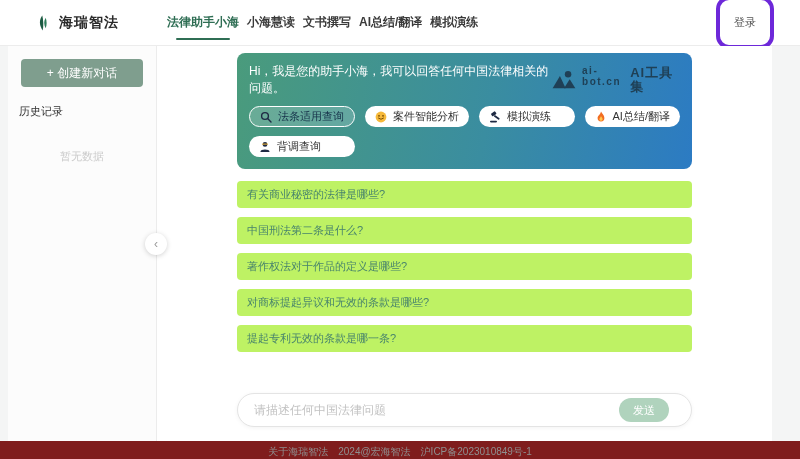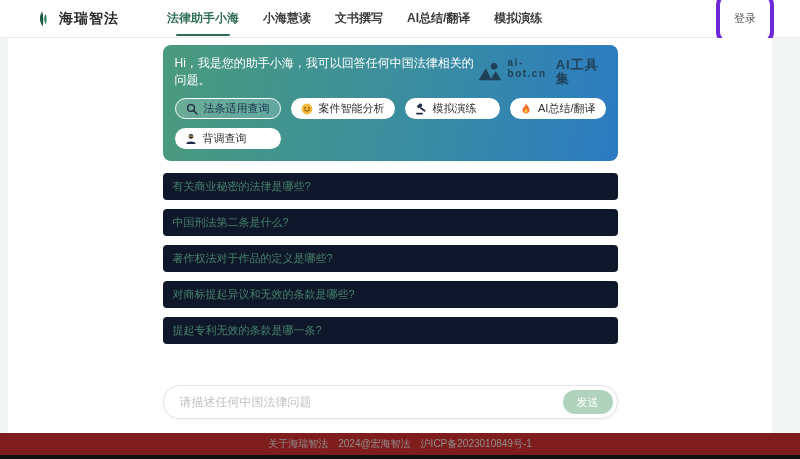--- a/index.html
+++ b/index.html
@@ -1,24 +1,24 @@
 <!DOCTYPE html>
 <html><head>
 <meta charset="utf-8">
 <style>
   * { margin:0; padding:0; box-sizing:border-box; }
   html,body { width:800px; height:459px; overflow:hidden;
     font-family:"Liberation Sans","DejaVu Sans",sans-serif; background:#f4f5f5; }
 
   
-  .header { height:38px; background:#fff; border-bottom:1px solid #ececec;
+  .header { height:46px; background:#fff; border-bottom:1px solid #ececec;
     display:flex; align-items:center; padding:0 26px 0 34px; }
   .brand { display:flex; align-items:center; gap:7px; }
   .brand-name { font-size:14px; font-weight:bold; color:#2b2b2b; letter-spacing:1px; }
-  .nav { display:flex; align-items:center; gap:24px; margin-left:48px; }
+  .nav { display:flex; align-items:center; gap:8px; margin-left:48px; }
   .nav a { font-size:12px; color:#3a3a3a; text-decoration:none; font-weight:600;
     position:relative; cursor:pointer; }
   .nav a.active { color:#2f6e54; }
   .nav a.active::after { content:""; position:absolute; left:12%; right:12%;
     bottom:-9px; height:2px; background:#2f6e54; border-radius:1px; }
   .login-btn { margin-left:auto; font-size:11px; color:#555; background:#fff;
     border:4px solid #6d28d9; border-radius:13px; padding:15px 14px; cursor:pointer; }
 
   
   .workspace { display:flex; height:395px; padding-left:8px; padding-right:28px; }
@@ -53,31 +53,31 @@
   .qa-grid { display:grid; grid-template-columns:repeat(4,1fr); gap:9px 10px; }
   .qa-pill { height:21px; border-radius:11px; background:#fff; border:none;
     display:flex; align-items:center; gap:6px; padding:0 10px; font-size:11px;
     color:#333; cursor:pointer; white-space:nowrap; }
   .qa-pill.outlined { background:rgba(255,255,255,.18); border:1px solid #fff;
     color:#16324a; }
   .qa-icon { display:inline-flex; width:12px; height:12px; flex-shrink:0; }
 
   
   .questions { list-style:none; margin-top:12px; }
-  .questions li { background:#0f172a; border-radius:4px; padding:6px 10px;
+  .questions li { background:#bef264; border-radius:4px; padding:6px 10px;
     font-size:11px; color:#47836c; margin-bottom:9px; cursor:pointer; }
 
   
   .composer { margin-top:auto; position:relative; width:100%; }
   .composer input { width:100%; height:34px; border:1px solid #e4e4e4;
     border-radius:17px; padding:0 62px 0 16px; font-size:12px; color:#333;
     outline:none; box-shadow:0 1px 4px rgba(0,0,0,.05);
     font-family:"Liberation Sans","DejaVu Sans",sans-serif; }
   .composer input::placeholder { color:#c2c2c2; }
-  .send-btn { position:absolute; right:5px; top:5px; height:24px; padding:0 14px;
+  .send-btn { position:absolute; right:23px; top:5px; height:24px; padding:0 14px;
     border-radius:12px; background:#b0d3bd; color:#fff; font-size:11px;
     border:none; cursor:pointer; }
 
   
   .footer { height:22px; background:#7f1d1d; display:flex; align-items:center;
     justify-content:center; gap:10px; font-size:10px; color:#8f8f8f; }
   .footer span { cursor:default; }
   .bottom-strip { height:4px; background:#0f0f0f; }
 </style>
 </head>
@@ -98,20 +98,26 @@
     <a>小海慧读</a>
     <a>文书撰写</a>
     <a>AI总结/翻译</a>
     <a>模拟演练</a>
   </nav>
   <button class="login-btn">登录</button>
 </div>
 
 <div class="workspace">
 
+  <aside class="sidebar">
+    <button class="new-chat-btn">+ 创建新对话</button>
+    <div class="history-label">历史记录</div>
+    <div class="empty-text">暂无数据</div>
+    <button class="collapse-btn">‹</button>
+  </aside>
 
   <main class="main">
     <div class="content">
 
       <section class="banner">
         <div class="greet-row">
           <span class="greeting">Hi，我是您的助手小海，我可以回答任何中国法律相关的问题。</span>
           <div class="watermark">
             <span style="display:inline-flex;">
               <svg width="26" height="20" viewBox="0 0 32 24">

